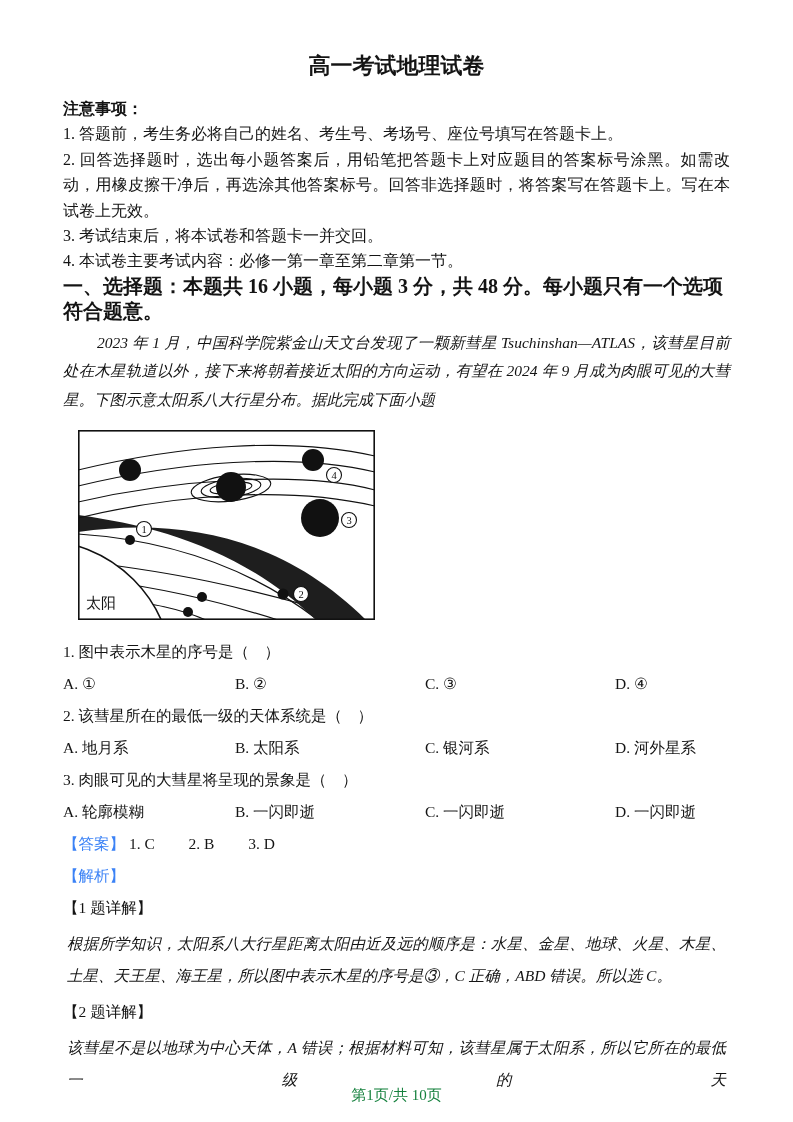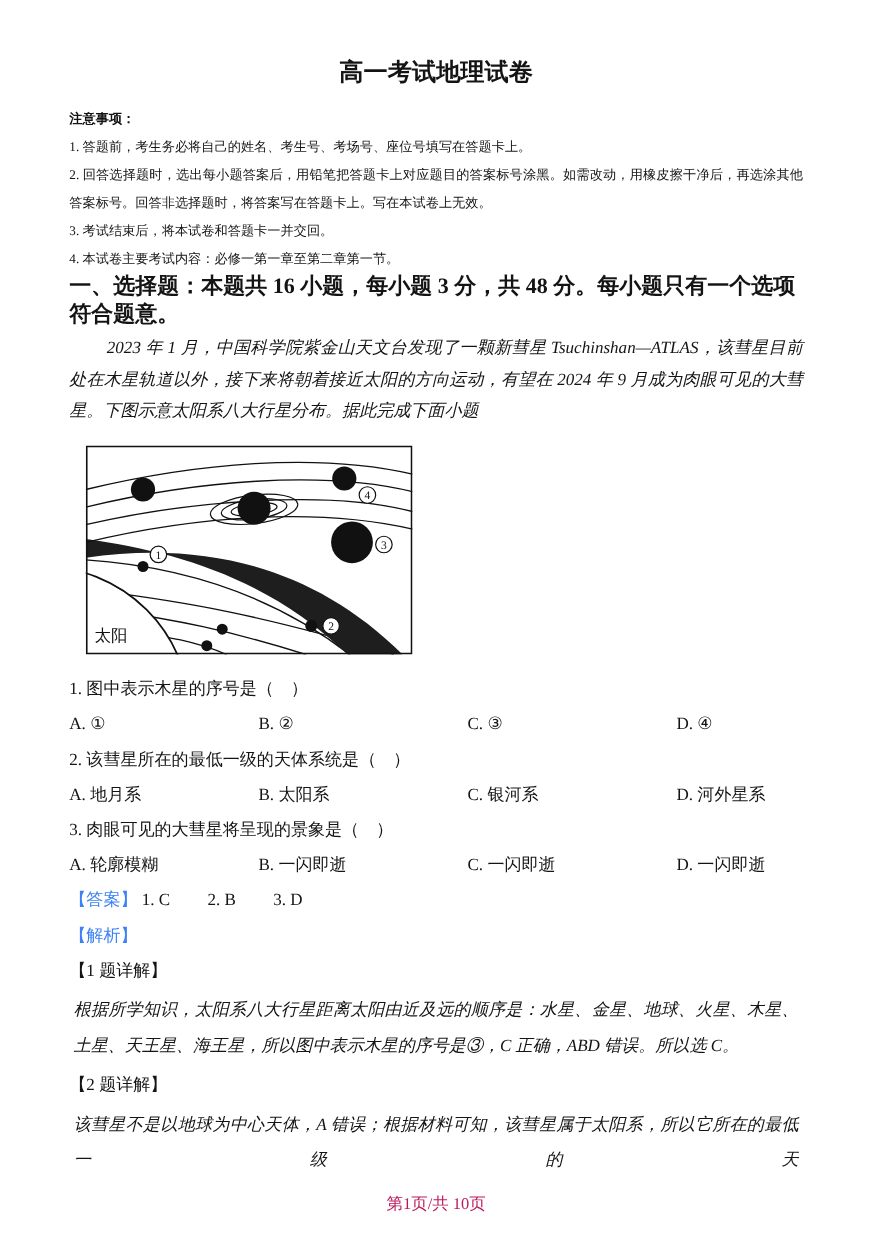--- a/index.html
+++ b/index.html
@@ -14,40 +14,40 @@
     box-sizing:border-box;
     padding:50px 63px 0 63px;
   }
   .title{
     text-align:center;font-size:22px;font-weight:bold;
     line-height:32px;margin:0 0 14px 0;
   }
   .subtitle{
     text-align:center;font-size:16px;line-height:24px;margin:0 0 8px 0;
   }
-  .notice p{margin:0;font-size:12px;line-height:25.4px;text-align:justify;}
+  .notice p{margin:0;font-size:16px;line-height:25.4px;text-align:justify;}
   .notice .nhead{font-weight:bold;}
   .sec-head{font-weight:bold;font-size:20px;line-height:25.4px;margin:0;}
   .passage{
     margin:4px 0 16px 0;font-size:15.5px;line-height:28.6px;
     text-align:justify;text-indent:2.2em;font-style:italic;
   }
   .figure-wrap{margin:2px 0 0 15px;width:297px;height:190px;}
   .qblock{margin-top:16px;font-size:15.5px;}
   .qrow{line-height:32px;margin:0;}
   .opts{display:grid;grid-template-columns:172px 190px 190px auto;line-height:32px;}
   .blue{color:#3b82f6;}
   .ans-item{margin-right:30px;text-align:right;}
   .detail-body{
     line-height:32px;text-align:justify;font-style:italic;margin:4px;
   }
   .detail-body.flush{text-align-last:justify;}
   .footer{
     position:absolute;top:1085px;left:0;width:100%;
-    text-align:center;font-size:15px;line-height:20px;color:#be185d;
+    text-align:center;font-size:15px;line-height:20px;color:#15803d;
   }
   svg .orbit{fill:none;stroke:#111;stroke-width:1.2;}
   svg .thin{fill:none;stroke:#111;stroke-width:1.1;}
   svg text{font-family:"Liberation Serif","DejaVu Serif",serif;}
 </style>
 </head>
 <body>
 
 <div class="page">
 

